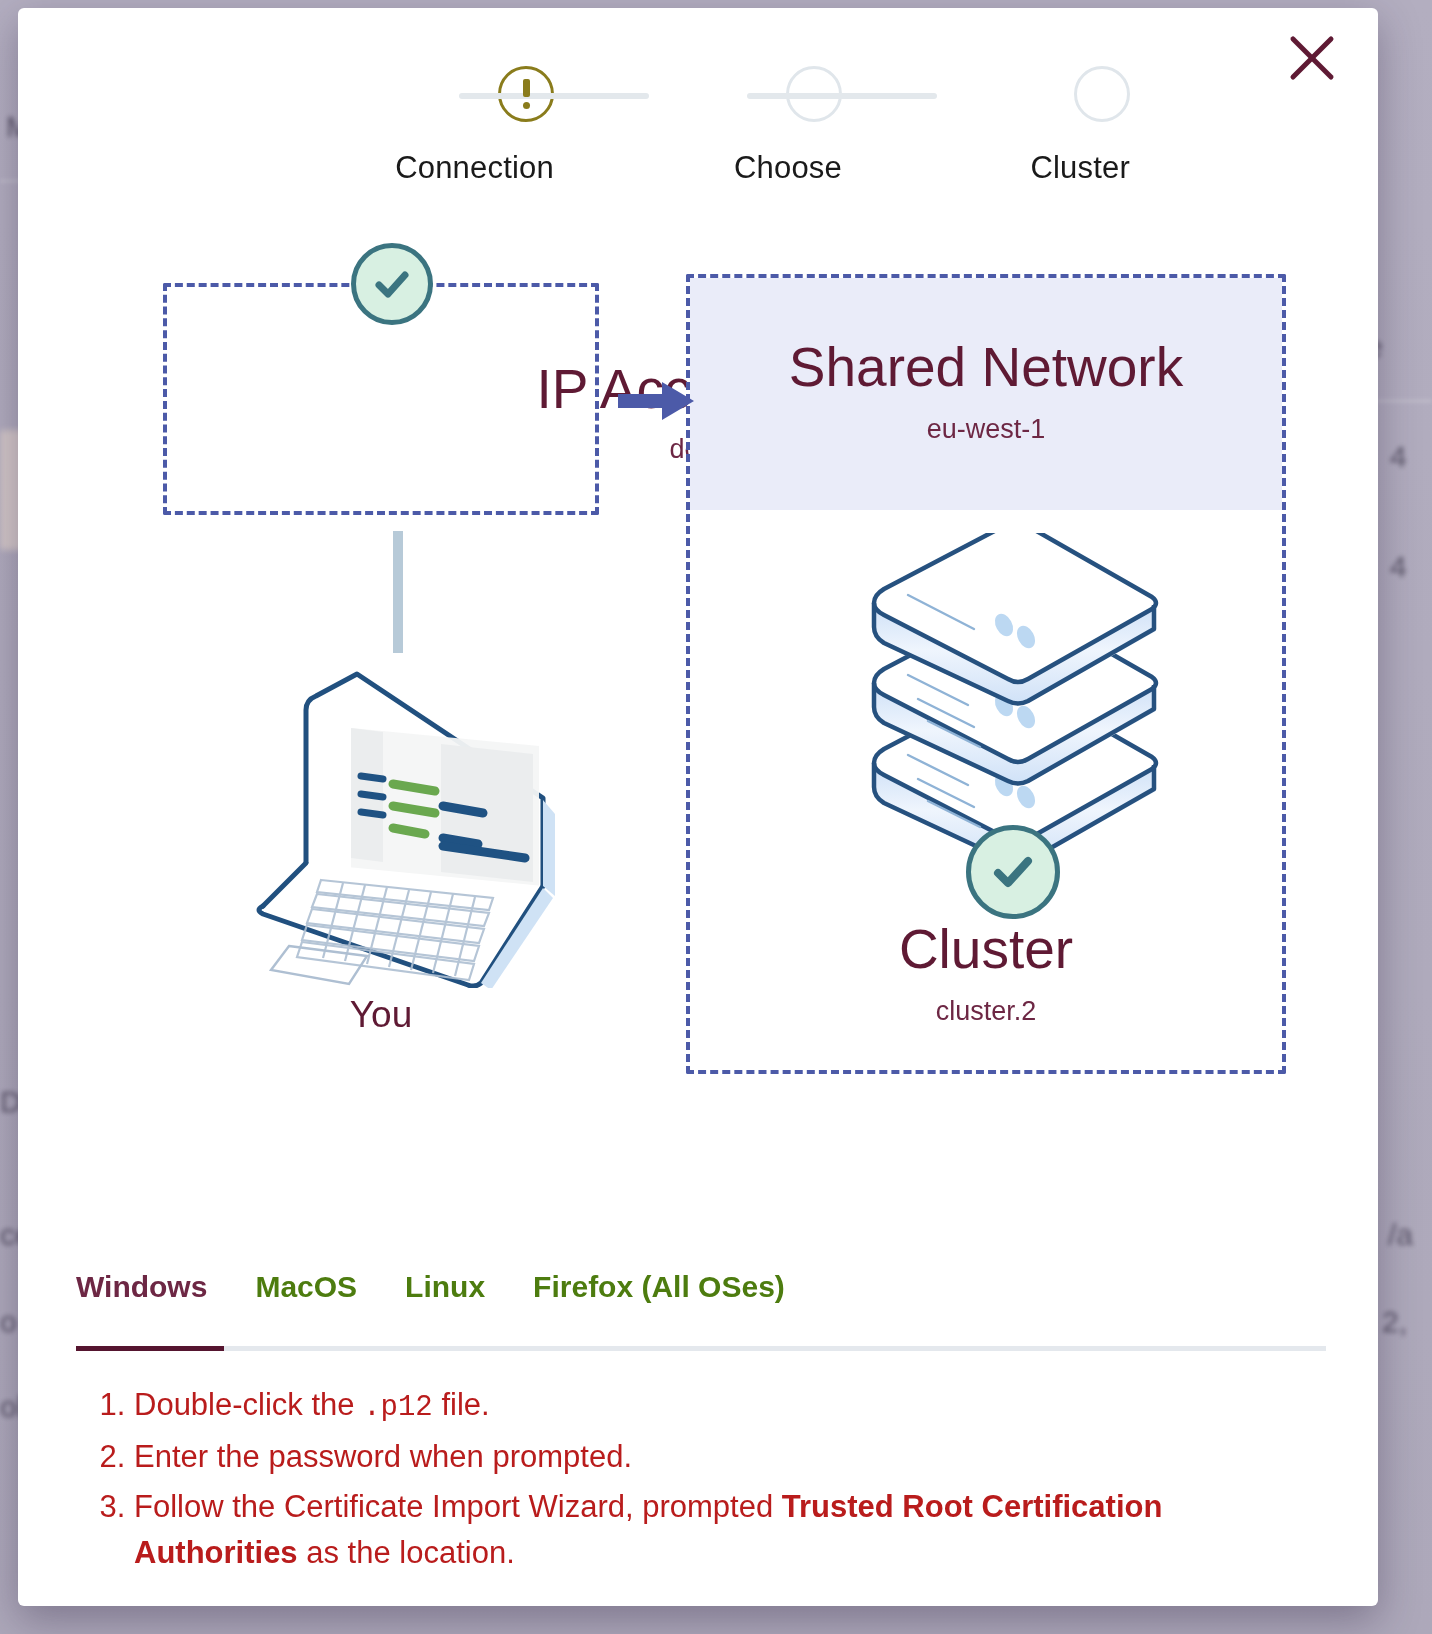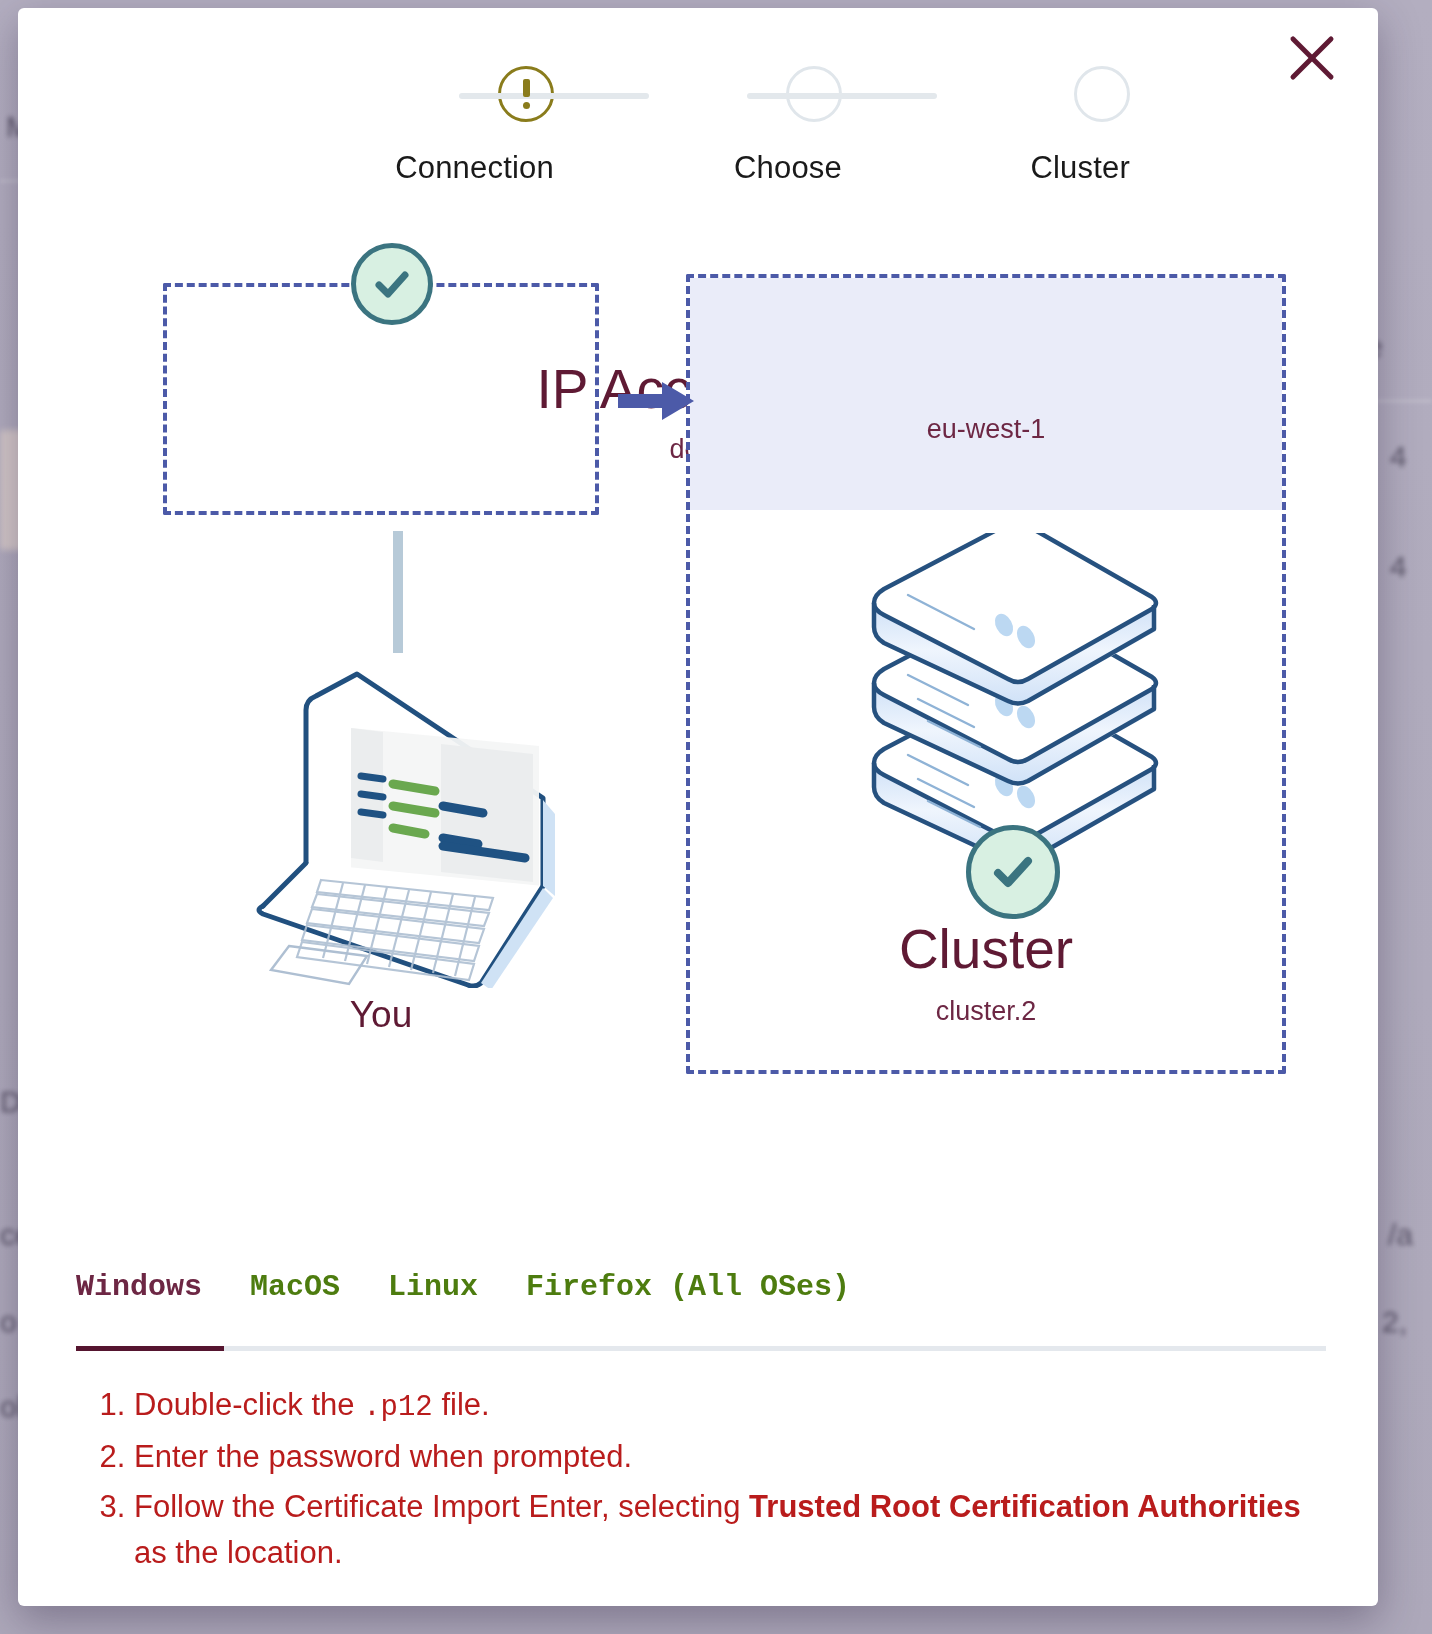--- a/index.html
+++ b/index.html
@@ -238,21 +238,20 @@
 
   
   #tabs {
     position: absolute;
     left: 58px;
     top: 1262px;
     width: 1250px;
     display: flex;
     align-items: flex-end;
     gap: 0;
-    font-family: Liberation Mono, monospace;
   }
   .tab {
     font-size: 30px;
     font-weight: bold;
     color: #4d7c0f;
     padding: 0 26px 16px 0;
     cursor: pointer;
     white-space: nowrap;
   }
   .tab:first-child { padding-left: 0; }
@@ -355,20 +354,21 @@
     <div class="sub-title" id="ip-sub">docs</div>
     <div class="check-badge" id="ip-check">
       <svg width="46" height="46" viewBox="0 0 46 46">
         <polyline points="10,24 19,33 36,14" fill="none" stroke="#3b7480" stroke-width="7" stroke-linecap="round" stroke-linejoin="round"></polyline>
       </svg>
     </div>
 
     <div class="dashbox" id="net-box">
       <div class="net-band"></div>
     </div>
+    <div class="big-title" id="net-title" style="left:668px;width:600px;">Shared Network</div>
     <div class="sub-title" id="net-sub" style="left:668px;width:600px;">eu-west-1</div>
 
     <div id="flow-arrow">
       <svg width="76" height="42" viewBox="0 0 76 42">
         <polygon points="0,14 44,14 44,2 76,21 44,40 44,28 0,28" fill="#4c5aa8"></polygon>
       </svg>
     </div>
 
     <div id="vert-line"></div>
 
@@ -509,18 +509,18 @@
   <div id="tab-rule"></div>
   <div id="tab-rule-active"></div>
 
   <div id="steps-list">
     <ol>
       <li>
         <span>Double-click the </span><code class="mono">.p12</code><span> file.</span>
       </li>
       <li>Enter the password when prompted.</li>
       <li>
-        <span>Follow the Certificate Import Enter, selecting </span><b>Trusted Root Certification Authorities</b><span> as the location.</span>
+        <span>Follow the Certificate Import Wizard, prompted </span><b>Trusted Root Certification Authorities</b><span> as the location.</span>
       </li>
     </ol>
   </div>
 
 </div>
 
 </body></html>

